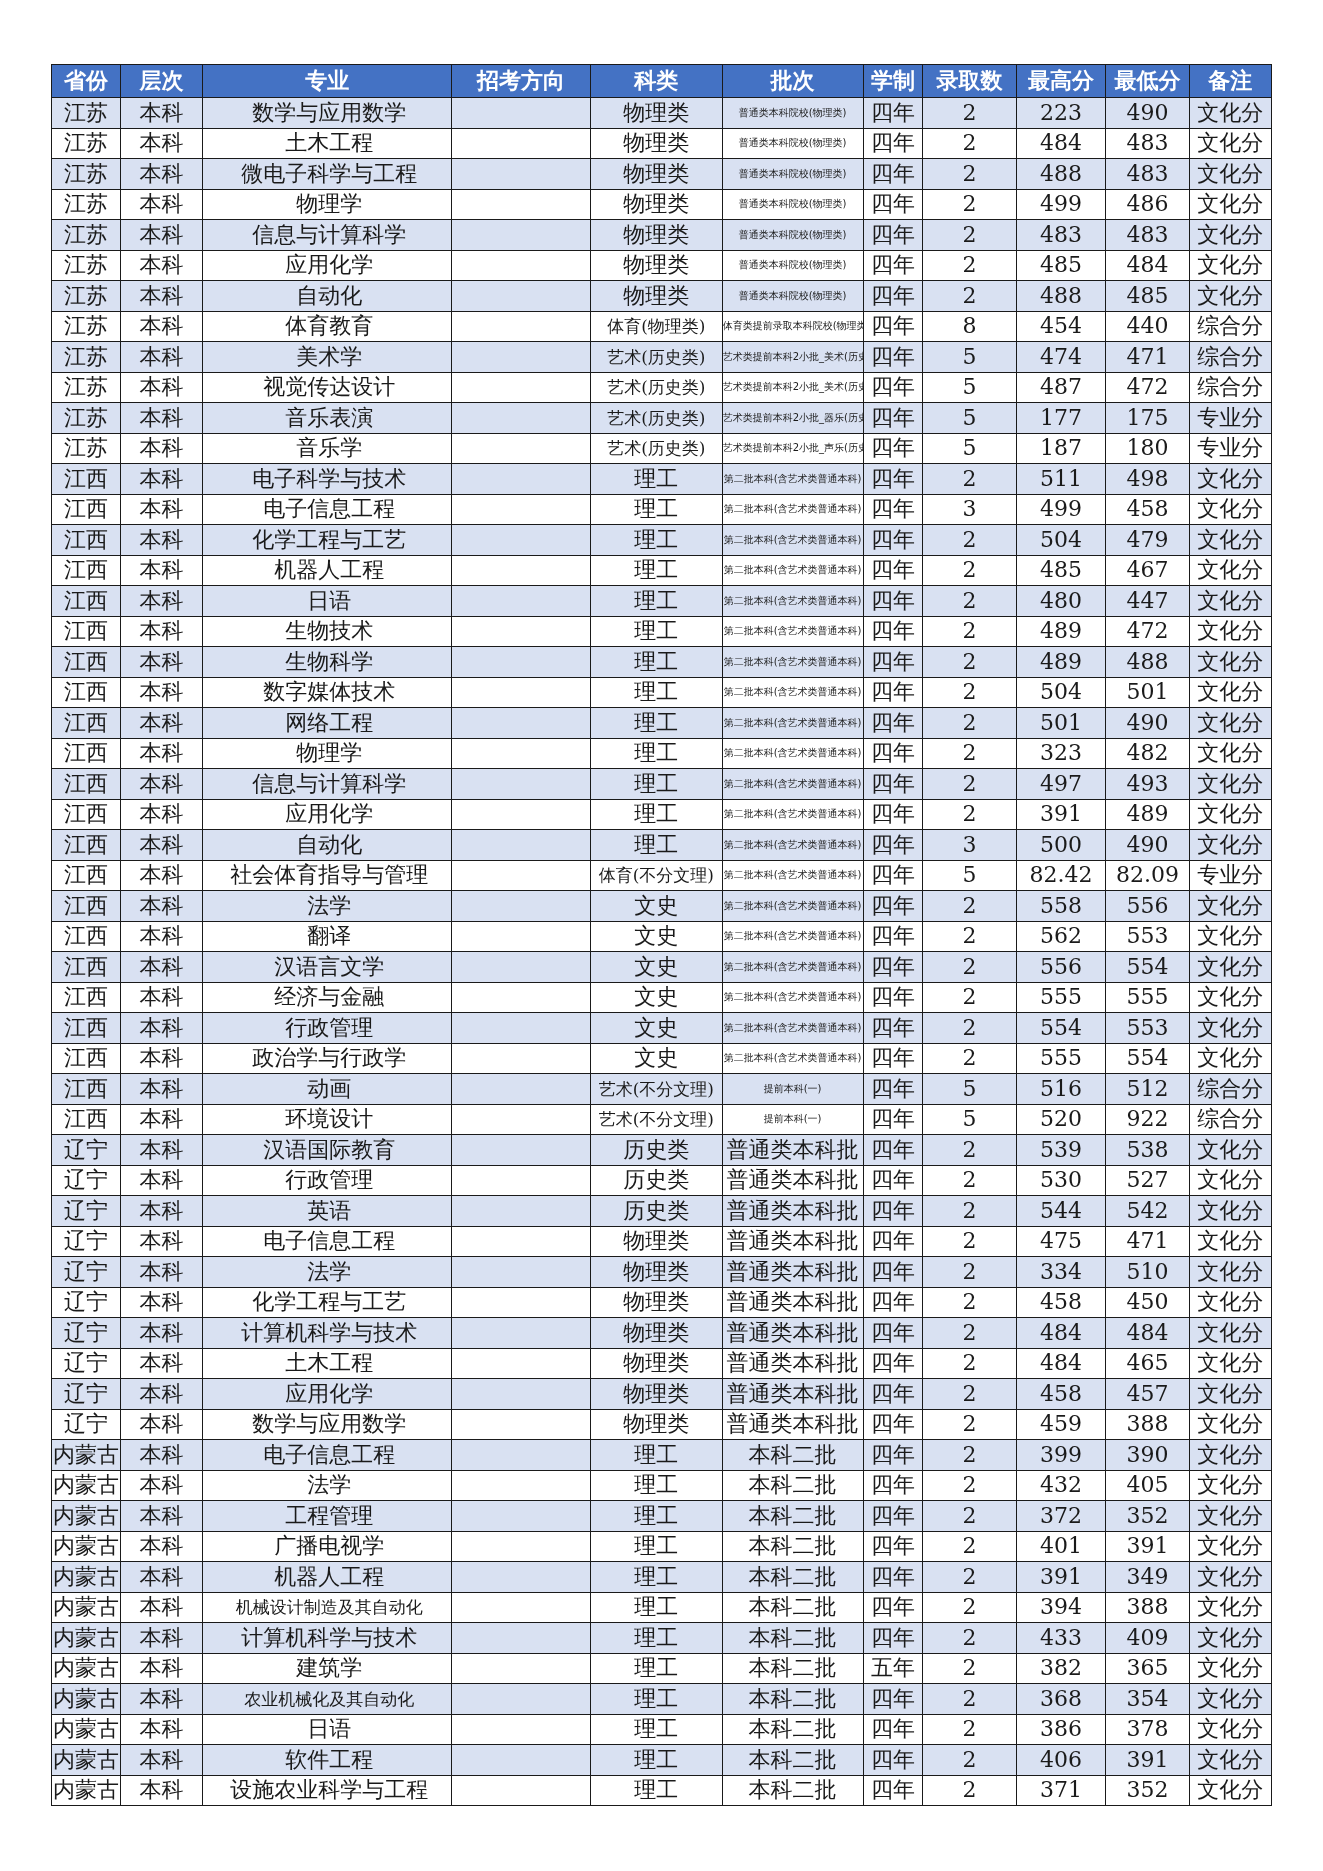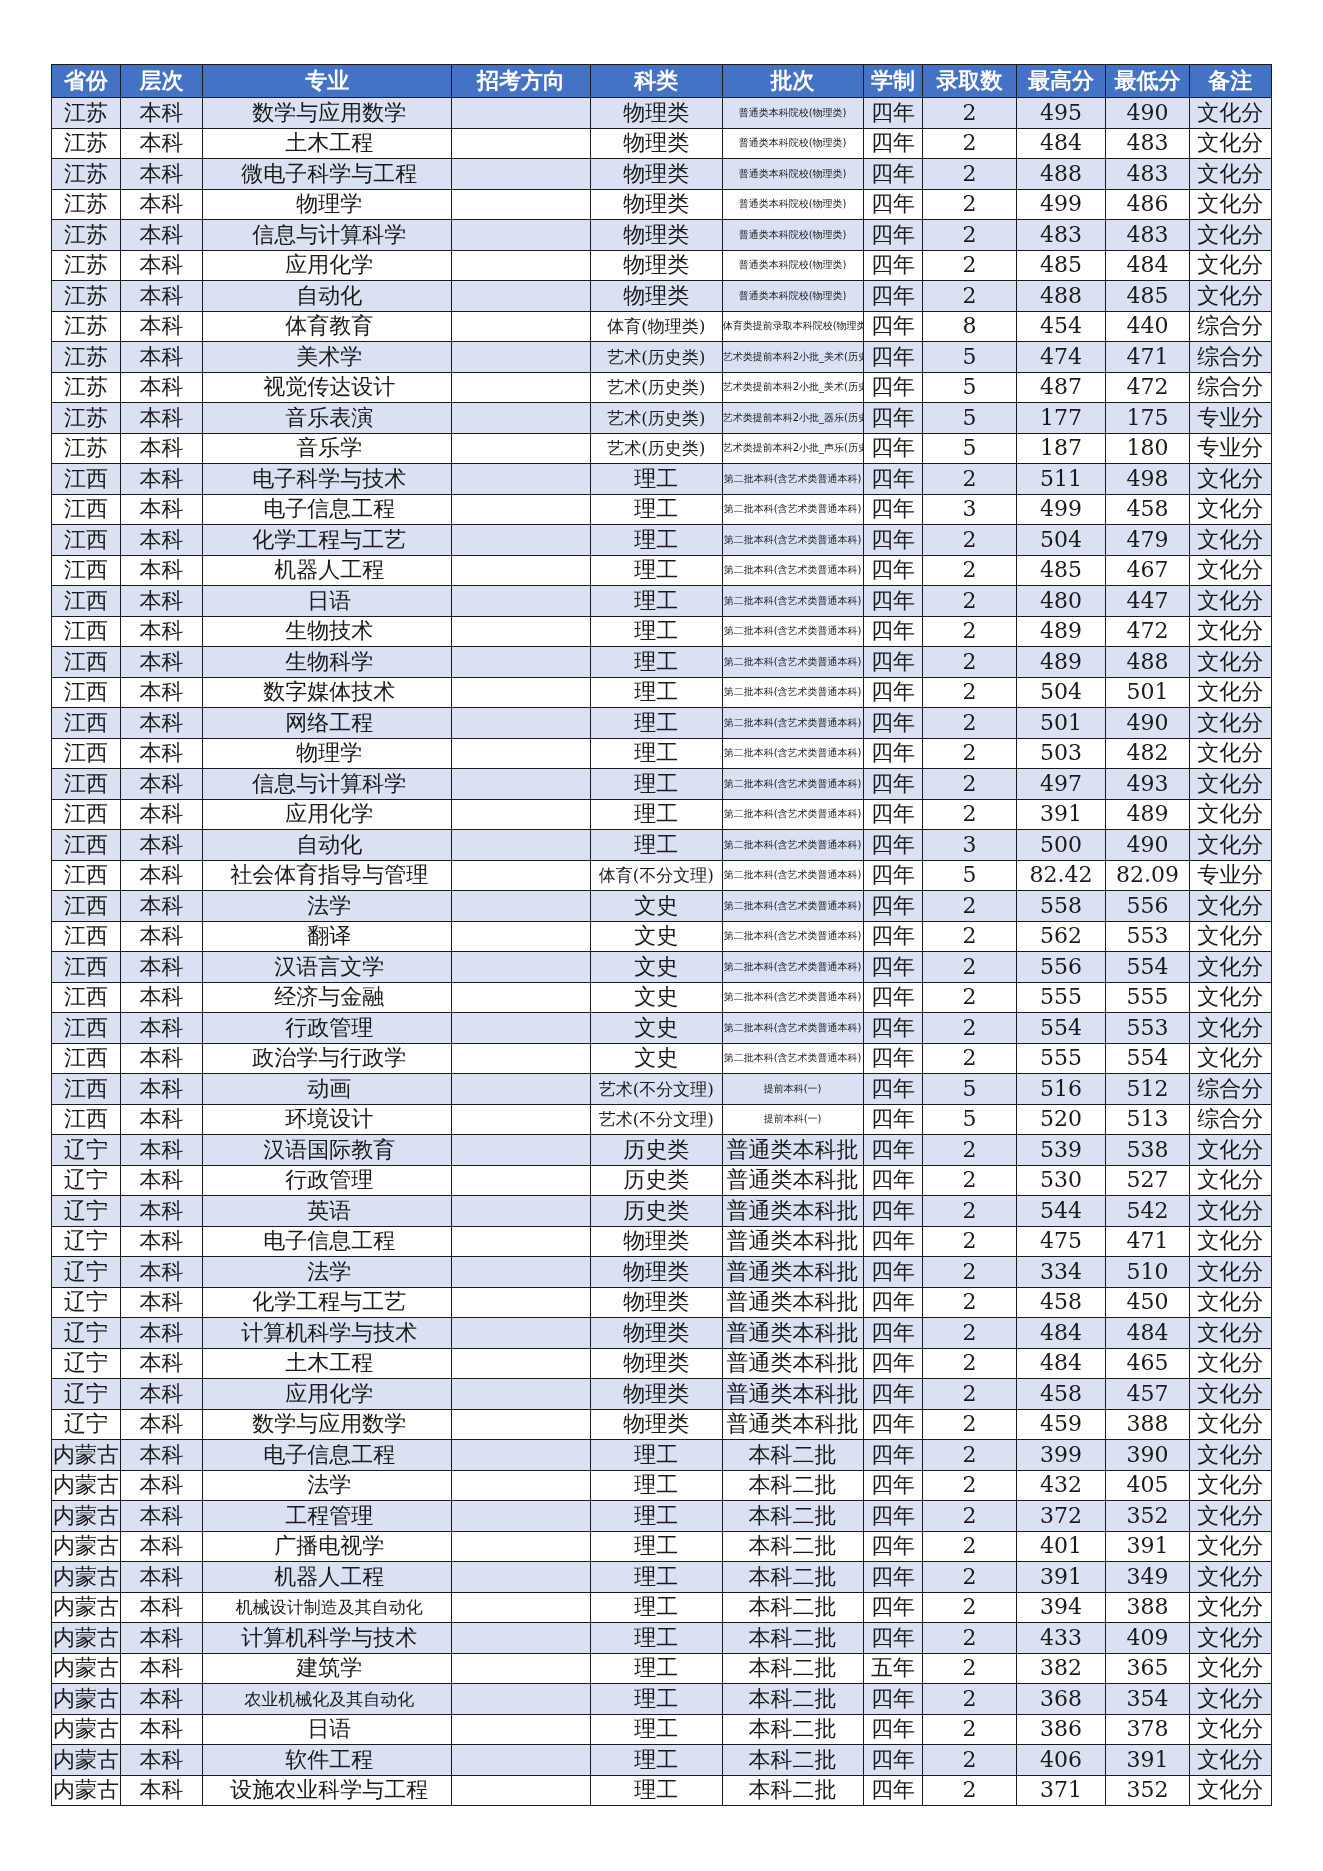--- a/index.html
+++ b/index.html
@@ -55,21 +55,21 @@
   <tbody id="body">
       <tr>
         <td class="c">江苏</td>
         <td class="c">本科</td>
         <td class="l">数学与应用数学</td>
         <td class="c"></td>
         <td class="c">物理类</td>
         <td class="c small">普通类本科院校(物理类)</td>
         <td class="c">四年</td>
         <td class="c num">2</td>
-        <td class="c num">495</td>
+        <td class="c num">223</td>
         <td class="c num">490</td>
         <td class="c">文化分</td>
       </tr>
       <tr>
         <td class="c">江苏</td>
         <td class="c">本科</td>
         <td class="l">土木工程</td>
         <td class="c"></td>
         <td class="c">物理类</td>
         <td class="c small">普通类本科院校(物理类)</td>
@@ -328,21 +328,21 @@
       </tr>
       <tr>
         <td class="c">江西</td>
         <td class="c">本科</td>
         <td class="l">物理学</td>
         <td class="c"></td>
         <td class="c">理工</td>
         <td class="c small">第二批本科(含艺术类普通本科)</td>
         <td class="c">四年</td>
         <td class="c num">2</td>
-        <td class="c num">503</td>
+        <td class="c num">323</td>
         <td class="c num">482</td>
         <td class="c">文化分</td>
       </tr>
       <tr>
         <td class="c">江西</td>
         <td class="c">本科</td>
         <td class="l">信息与计算科学</td>
         <td class="c"></td>
         <td class="c">理工</td>
         <td class="c small">第二批本科(含艺术类普通本科)</td>
@@ -485,21 +485,21 @@
       <tr>
         <td class="c">江西</td>
         <td class="c">本科</td>
         <td class="l">环境设计</td>
         <td class="c"></td>
         <td class="c mid">艺术(不分文理)</td>
         <td class="c small">提前本科(一)</td>
         <td class="c">四年</td>
         <td class="c num">5</td>
         <td class="c num">520</td>
-        <td class="c num">513</td>
+        <td class="c num">922</td>
         <td class="c">综合分</td>
       </tr>
       <tr>
         <td class="c">辽宁</td>
         <td class="c">本科</td>
         <td class="l">汉语国际教育</td>
         <td class="c"></td>
         <td class="c">历史类</td>
         <td class="c">普通类本科批</td>
         <td class="c">四年</td>

